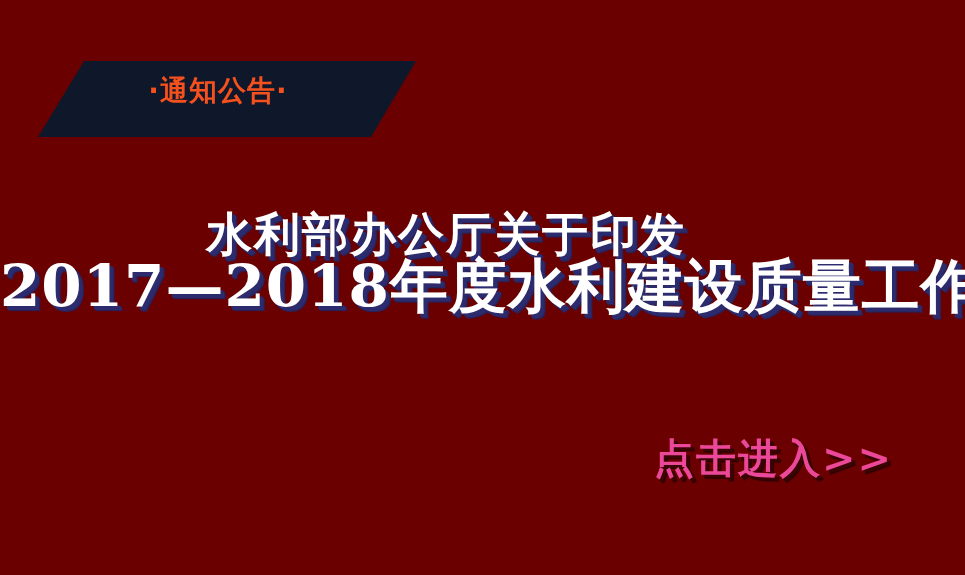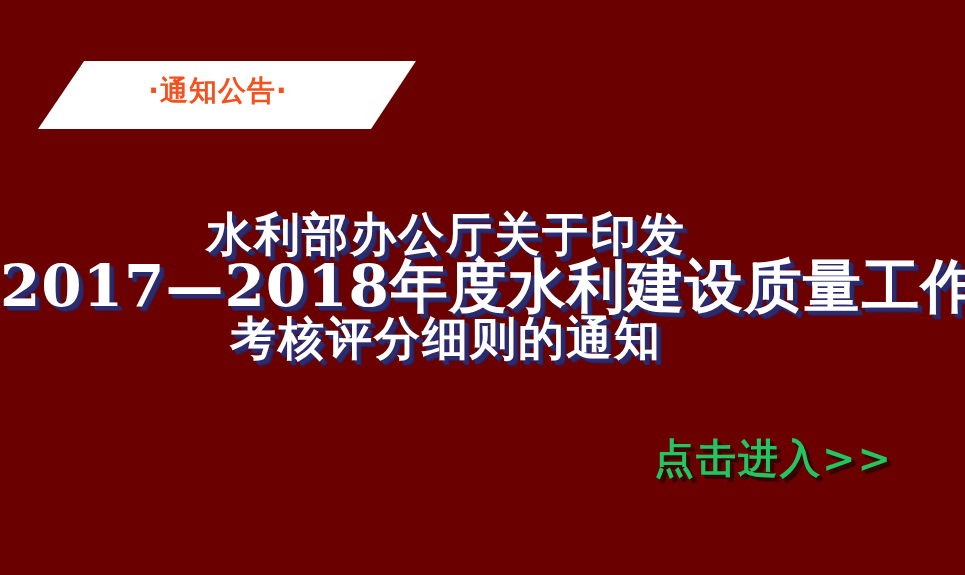--- a/index.html
+++ b/index.html
@@ -19,22 +19,22 @@
     background: #6b0000;
     overflow: hidden;
   }
 
   
   #category-ribbon {
     position: absolute;
     left: 38px;
     top: 61px;
     width: 378px;
-    height: 68px;
-    background: #ffffff;
+    height: 76px;
+    background: #0f172a;
     -webkit-clip-path: polygon(12.2% 0%, 100% 0%, 88.1% 100%, 0% 100%);
     clip-path: polygon(12.2% 0%, 100% 0%, 88.1% 100%, 0% 100%);
   }
   #category-ribbon-label {
     position: absolute;
     left: 0;
     top: 0;
     width: 378px;
     height: 59px;
     display: flex;
@@ -75,21 +75,21 @@
   #headline-line-2 {
     font-size: 58px;
     letter-spacing: 1px;
   }
 
   
   #cta-link {
     position: absolute;
     right: 72px;
     top: 434px;
-    color: #22c55e;
+    color: #ec4899;
     font-family: "DejaVu Serif", "Liberation Serif", serif;
     font-weight: bold;
     font-size: 40px;
     line-height: 48px;
     letter-spacing: 2px;
     white-space: nowrap;
     text-decoration: none;
     cursor: pointer;
     text-shadow:
        3px 3px 0 #3a0404,
@@ -101,18 +101,17 @@
 
 <div id="promo-banner-page">
 
   <div id="category-ribbon">
     <div id="category-ribbon-label">·通知公告·</div>
   </div>
 
   <div id="headline-block">
     <div class="headline-line" id="headline-line-1">水利部办公厅关于印发</div>
     <div class="headline-line" id="headline-line-2">2017—2018年度水利建设质量工作</div>
-    <div class="headline-line" id="headline-line-3">考核评分细则的通知</div>
   </div>
 
   <a id="cta-link" href="#">点击进入&gt;&gt;</a>
 
 </div>
 
 </body></html>

